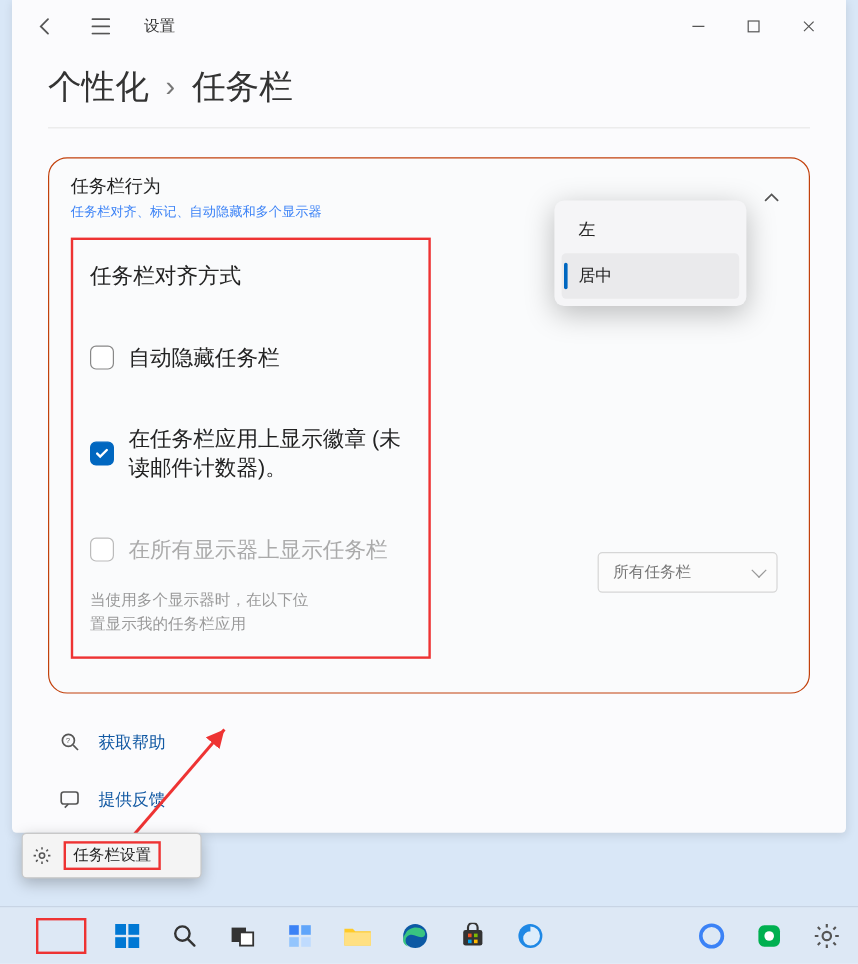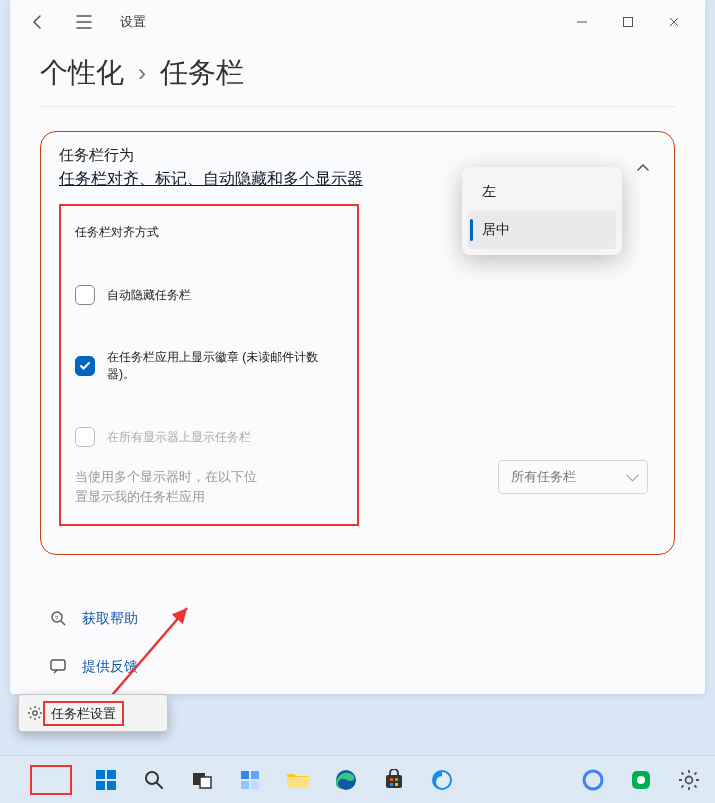--- a/index.html
+++ b/index.html
@@ -12,41 +12,41 @@
   .back-btn{width:40px;height:36px;display:flex;align-items:center;justify-content:center;color:#555;border-radius:4px;}
   .menu-btn{width:40px;height:36px;display:flex;align-items:center;justify-content:center;color:#555;border-radius:4px;margin-left:6px;}
   .appname{margin-left:16px;font-size:13px;color:#333;}
   .spacer{flex:1;}
   .breadcrumb{padding:10px 30px 14px 30px; font-size:28px; color:#333; display:flex; align-items:center; gap:14px;}
   .breadcrumb .chev{color:#777;font-size:24px;}
   .hr-thin{height:1px;background:#e8e8e8;margin:0 30px;}
   .section{margin:24px 30px 0 30px; border:1px solid #c2410c; border-radius:16px; padding:14px 18px 28px 18px; position:relative; background:#fafbfc;}
   .section-head{display:flex; align-items:center;}
   .section-title{font-size:15px;color:#222;}
-  .section-sub{font-size:16px;color:#0f172a;margin-top:4px;text-decoration:underline;}
+  .section-sub{font-size:11px;color:#3b82f6;margin-top:4px;}
   .expand-btn{margin-left:auto;width:26px;height:26px;display:flex;align-items:center;justify-content:center;color:#555;}
   .red-box{border:2px solid #e33; margin-top:14px; padding:18px 14px 18px 14px; display:flex; flex-direction:column; gap:20px; width:300px;}
-  .row-label{font-size:12px;color:#222;}
+  .row-label{font-size:18px;color:#222;}
   .chk-row{display:flex;align-items:center;gap:12px;margin-top:24px;}
   .chk{width:20px;height:20px;border:1.5px solid #888;border-radius:5px;background:#fff;flex-shrink:0;display:flex;align-items:center;justify-content:center;}
   .chk.checked{background:#0067c0;border-color:#0067c0;color:#fff;font-size:13px;}
   .row-disabled .chk{border-color:#bbb;}
   .row-disabled .row-label{color:#aaa;}
   .multi-row{display:flex;align-items:center;gap:16px;}
   .multi-label{font-size:13px;color:#9a9a9a; line-height:1.5; width:190px;}
   .dropdown2{border:1px solid #d6d6d6;border-radius:4px;padding:7px 28px 7px 12px;font-size:13px;color:#777;background:#fbfbfb;position:relative; width:150px; margin-left:40px;}
   .dropdown2::after{content:"";position:absolute;right:10px;top:50%;width:8px;height:8px;border-right:1.5px solid #999;border-bottom:1.5px solid #999;transform:translateY(-70%) rotate(45deg);}
   .align-popup{position:absolute; left:462px; top:167px; width:160px; background:#f5f5f7; border-radius:8px; box-shadow:0 6px 24px rgba(0,0,0,0.25); padding:6px; z-index:20;}
   .align-item{padding:10px 14px;font-size:14px;color:#222;border-radius:4px;position:relative;}
   .align-item.selected{background:#eaeaec;}
   .align-item.selected::before{content:"";position:absolute;left:2px;top:8px;bottom:8px;width:3px;background:#0067c0;border-radius:2px;}
   .footer-links{position:absolute;left:40px;bottom:18px;display:flex;flex-direction:column;gap:30px;}
   .footer-link{display:flex;align-items:center;gap:14px;color:#1259a3;font-size:14px;}
   .footer-link .ficon{color:#555; width:18px; display:flex; justify-content:center;}
-  .context-menu{position:absolute;left:18px;top:694px;width:150px;height:38px;background:#f4f4f4;border:1px solid #c8c8c8;border-radius:4px;box-shadow:0 4px 12px rgba(0,0,0,0.25);display:flex;align-items:center;padding:0 8px;gap:0;z-index:30;}
+  .context-menu{position:absolute;left:18px;top:694px;width:150px;height:38px;background:#f4f4f4;border:1px solid #c8c8c8;border-radius:4px;box-shadow:0 4px 12px rgba(0,0,0,0.25);display:flex;align-items:center;padding:0 8px;gap:10px;z-index:30;}
   .context-menu .gear{color:#555;}
   .context-menu .cm-label-box{border:2px solid #e33;padding:1px 6px;}
   .context-menu .cm-label{font-size:13px;color:#222;}
   .arrow-line{position:absolute;left:72px;top:600px;width:130px;height:140px;z-index:25;pointer-events:none;}
   .taskbar{position:absolute;left:0;bottom:0;width:715px;height:48px;background:#dde8f5;border-top:1px solid #c8d4e4;display:flex;align-items:center;padding-left:30px;gap:20px;}
   .taskbar .empty-red{width:42px;height:30px;border:2px solid #e33;}
   .taskbar .ticon{width:28px;height:28px;display:flex;align-items:center;justify-content:center;border-radius:4px;}
   .taskbar .right-icons{margin-left:auto;display:flex;gap:20px;padding-right:12px;}
   svg{display:block;}
 </style>

